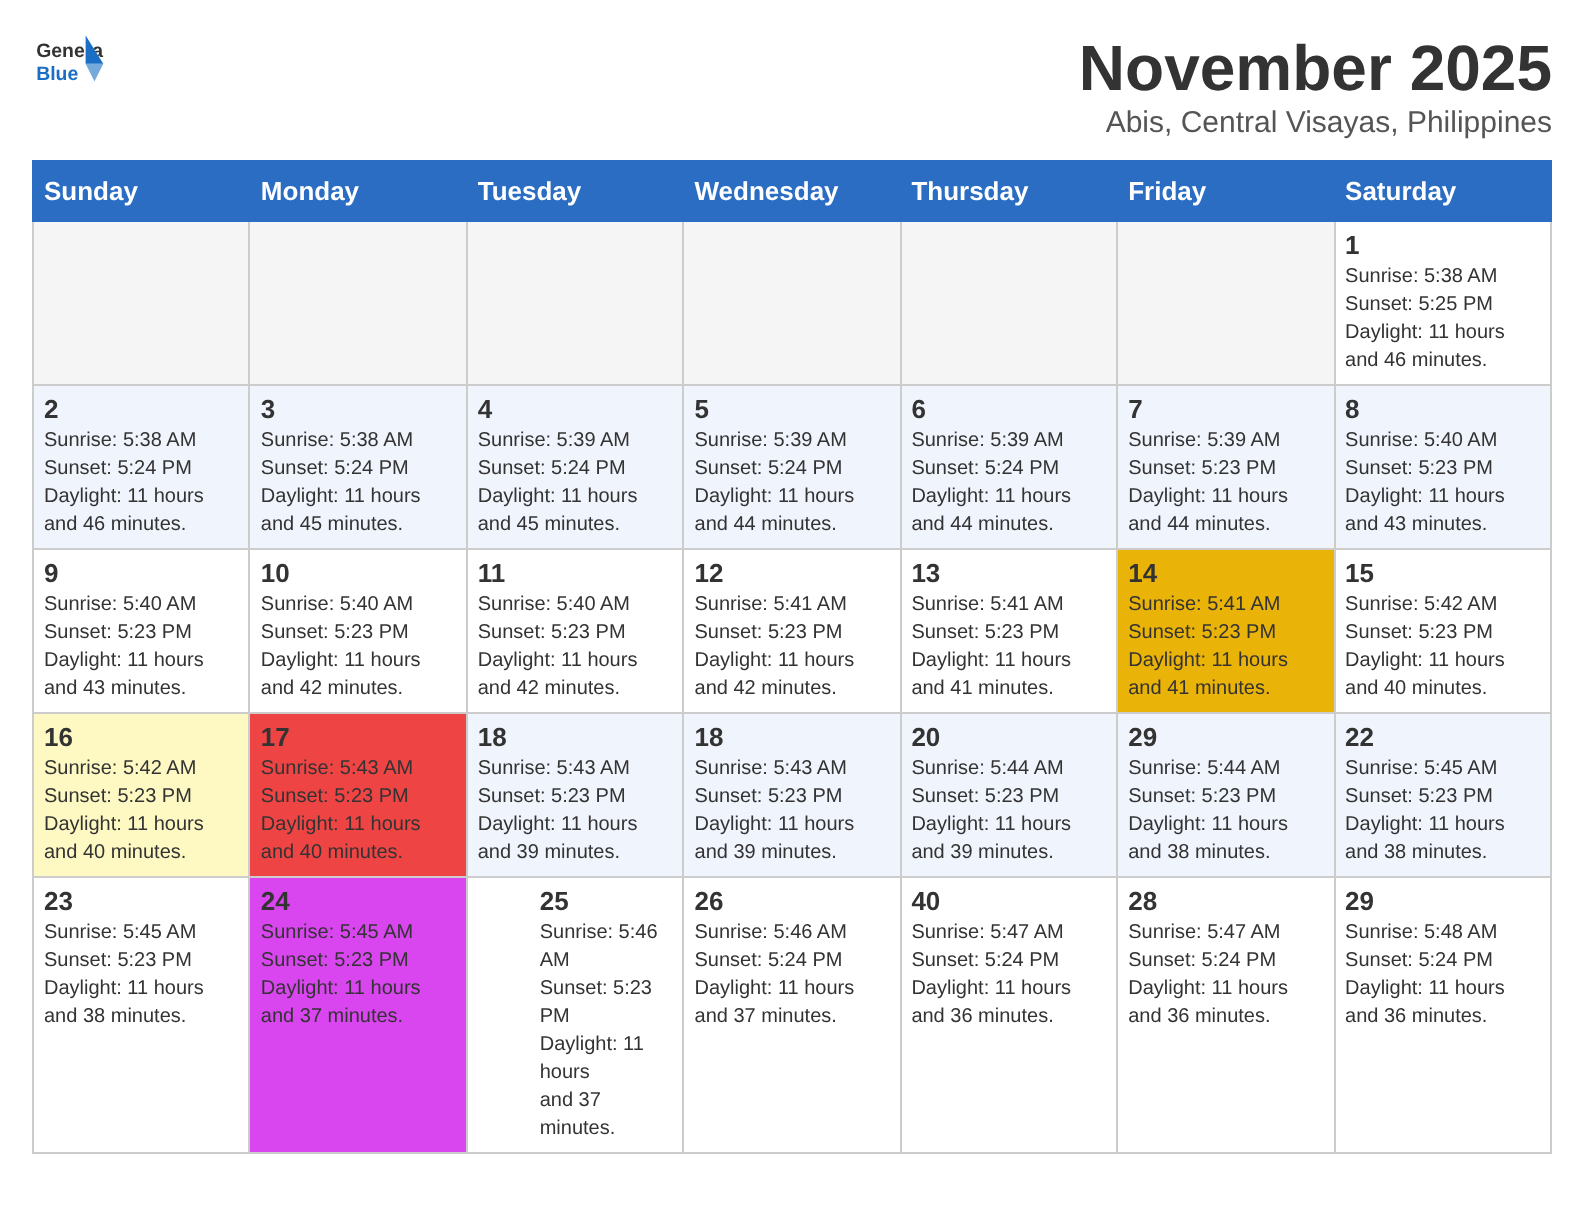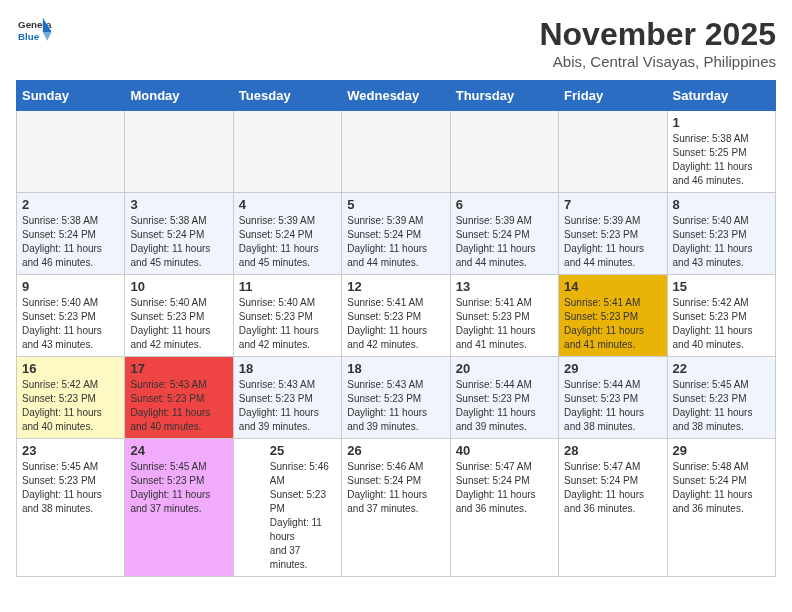--- a/index.html
+++ b/index.html
@@ -284,21 +284,21 @@
         </td>
       </tr>
       <tr>
         <td style="background: rgb(255, 255, 255);">
           <span class="day-number">23</span>
           <div class="day-info" style="white-space: pre-line;">Sunrise: 5:45 AM
 Sunset: 5:23 PM
 Daylight: 11 hours
 and 38 minutes.</div>
         </td>
-        <td style="background: #f0abfc;">
+        <td style="background: #d946ef;">
           <span class="day-number">24</span>
           <div class="day-info" style="white-space: pre-line;">Sunrise: 5:45 AM
 Sunset: 5:23 PM
 Daylight: 11 hours
 and 37 minutes.</div>
         </td>
         <td style="background: rgb(255, 255, 255); padding-left: 36px;">
           <span class="day-number">25</span>
           <div class="day-info" style="white-space: pre-line;">Sunrise: 5:46 AM
 Sunset: 5:23 PM

